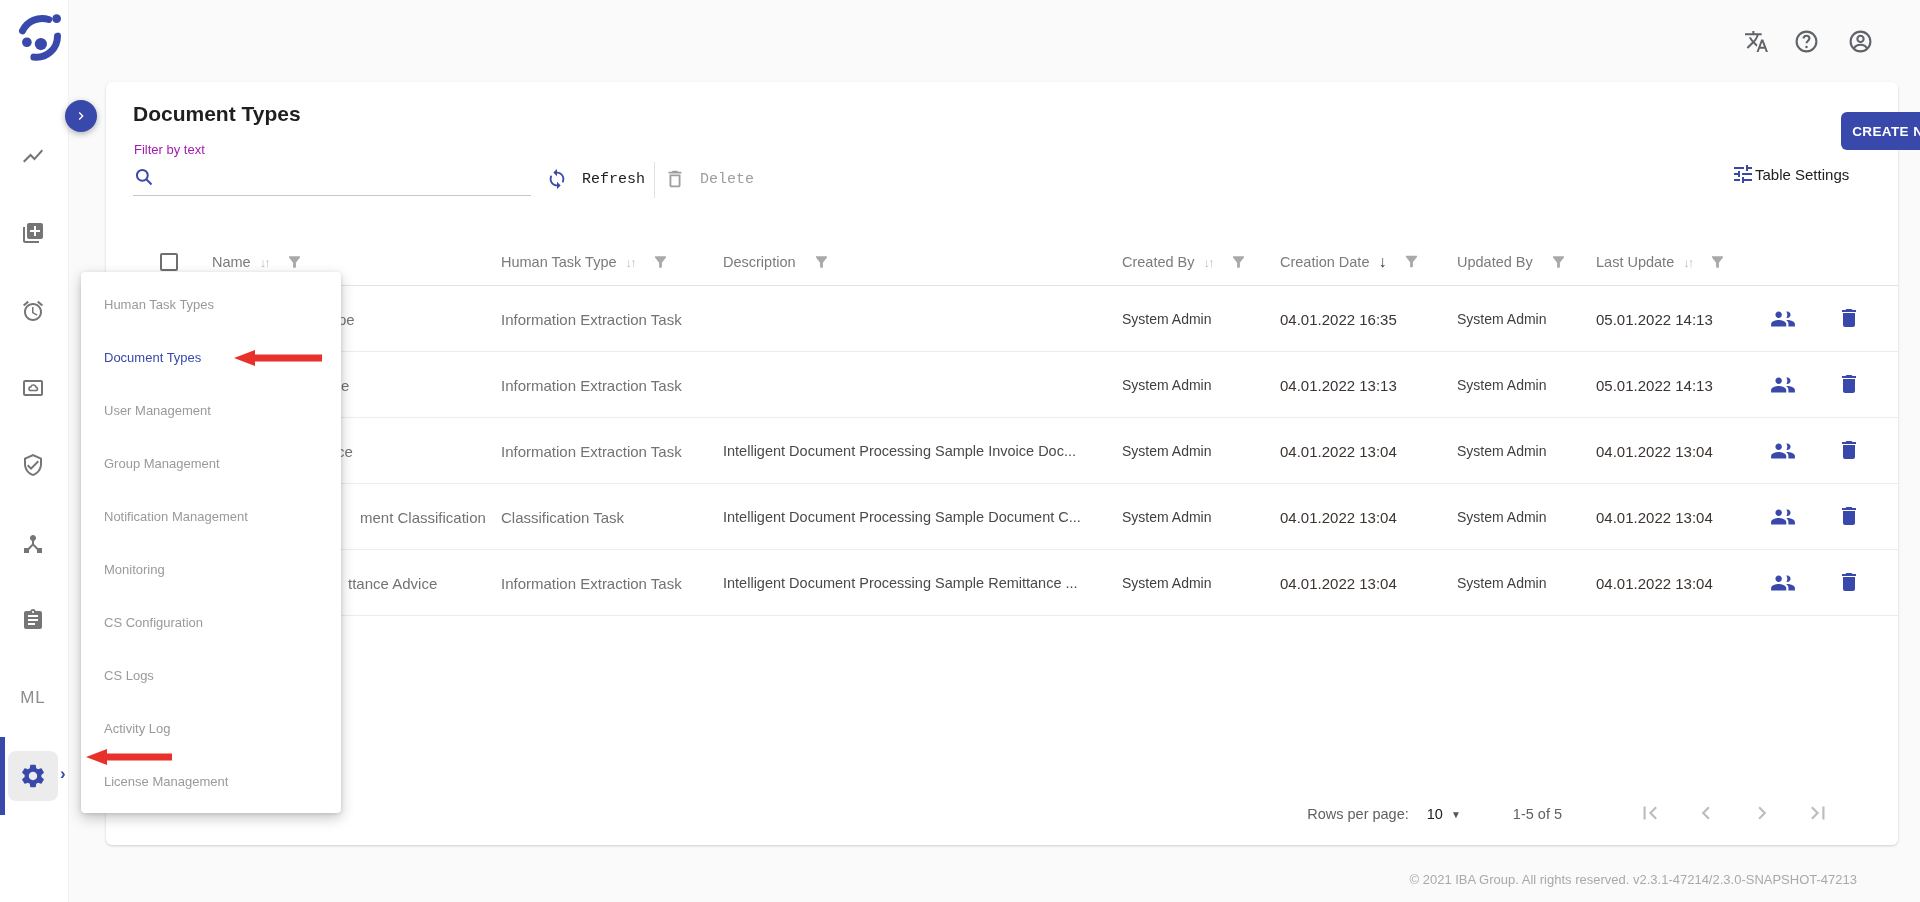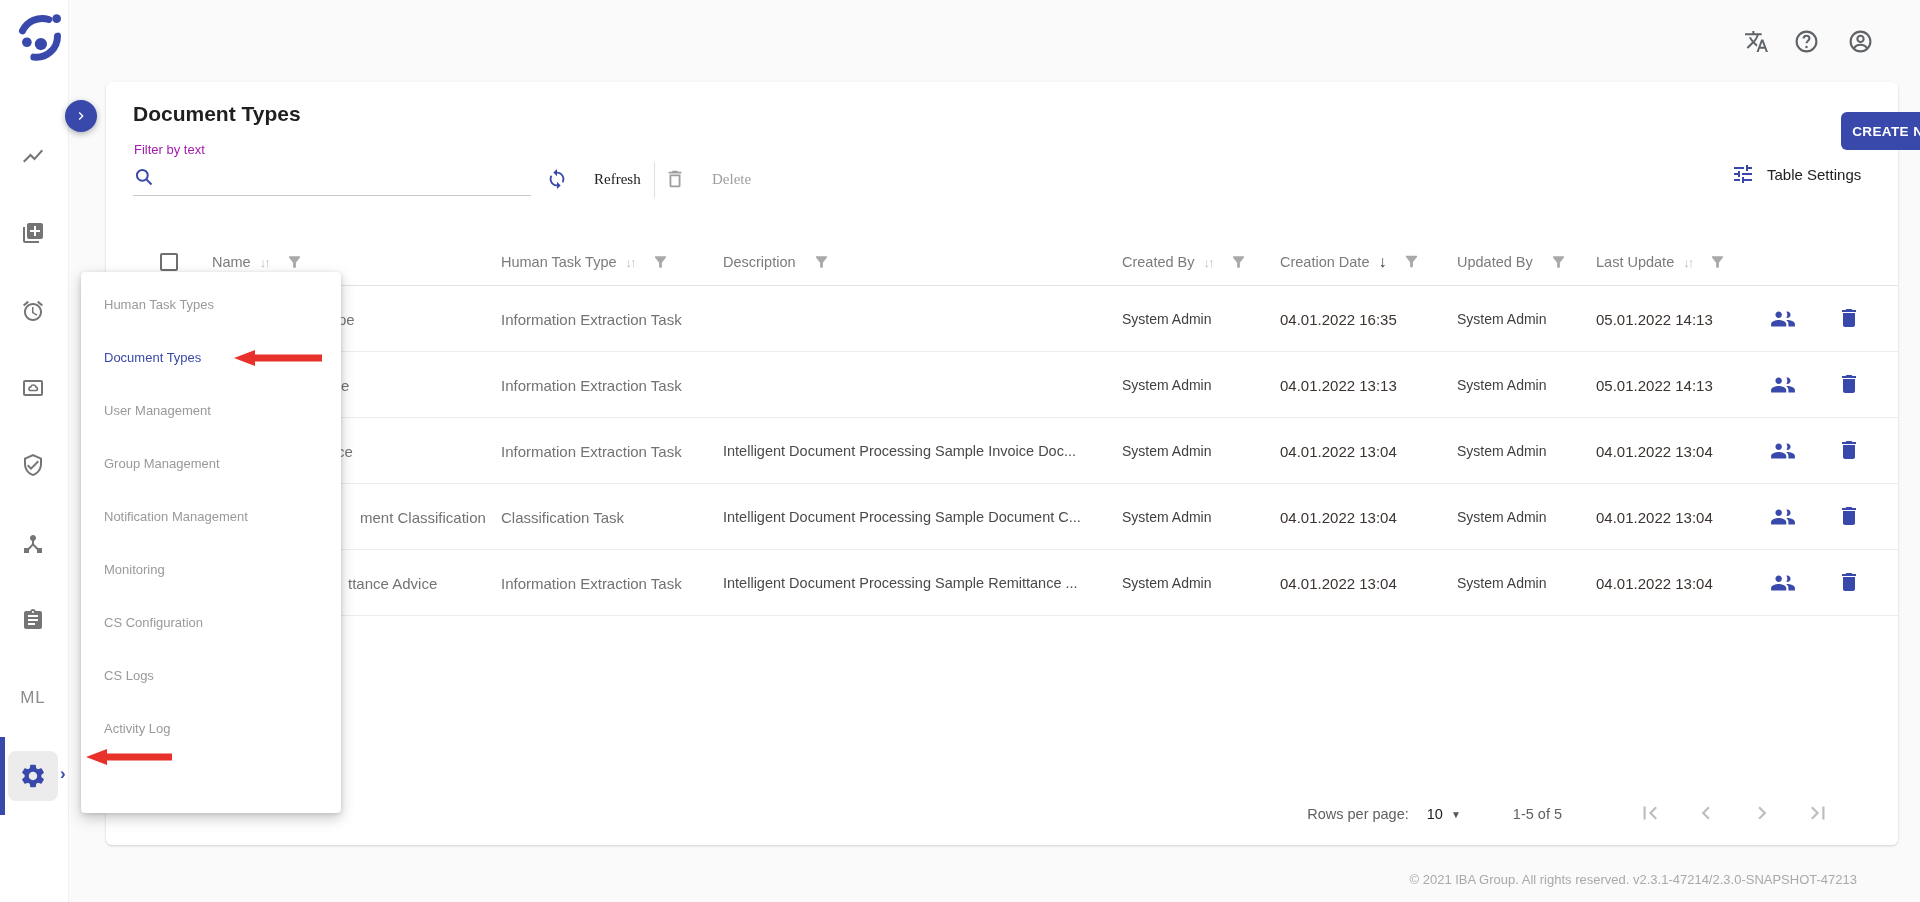--- a/index.html
+++ b/index.html
@@ -29,26 +29,26 @@
   .card { position:absolute; left:106px; top:82px; width:1792px; height:763px; background:#fff;
           border-radius:6px; box-shadow:0 1px 3px rgba(0,0,0,.1), 0 1px 2px rgba(0,0,0,.08); }
   .page-title { position:absolute; left:27px; top:20px; font-size:21px; color:#1f1f1f; }
   .create-btn { position:absolute; left:1735px; top:30px; width:116px; height:38px; background:#3949ab; color:#fff;
                 border:none; border-radius:6px; font-size:13.5px; font-weight:bold; letter-spacing:.4px;
                 font-family:"Liberation Sans",sans-serif; cursor:pointer; }
   .filter-label { position:absolute; left:28px; top:60px; font-size:13px; color:#a21caf; }
   .search-ic { position:absolute; left:28px; top:85px; width:20px; height:20px; color:#3949ab; }
   .filter-input { position:absolute; left:27px; top:82px; width:398px; height:32px; border:none; outline:none;
                   border-bottom:1px solid #c8c8c8; font-size:15px; padding-left:28px; background:transparent; }
-  .tool-btn { position:absolute; top:78px; height:38px; display:flex; align-items:center; gap:26px; background:none; border:none; cursor:pointer; font-family:Liberation Serif, serif; }
+  .tool-btn { position:absolute; top:78px; height:38px; display:flex; align-items:center; gap:14px; background:none; border:none; cursor:pointer; font-family:Liberation Mono, monospace; }
   .refresh-btn { left:440px; color:#212121; }
   .delete-btn { left:558px; color:#9e9e9e; }
   .tool-btn .lbl { font-size:15px; }
   .tool-divider { position:absolute; left:548px; top:80px; width:1px; height:36px; background:#e0e0e0; }
-  .tsettings { position:absolute; left:1625px; top:80px; display:flex; align-items:center; gap:12px; background:none; border:none; cursor:pointer; color:#212121; font-family:"Liberation Sans",sans-serif; }
+  .tsettings { position:absolute; left:1625px; top:80px; display:flex; align-items:center; background:none; border:none; cursor:pointer; color:#212121; font-family:"Liberation Sans",sans-serif; }
   .tsettings .lbl { font-size:15px; }
 
   
   .thead { position:absolute; left:0; top:156px; width:1792px; height:48px; border-bottom:1px solid #e3e3e3; }
   .hcell { position:absolute; top:50%; transform:translateY(-50%); display:inline-flex; align-items:center; gap:9px;
            font-size:14.5px; color:#7b7b7b; white-space:nowrap; }
   .sort-both { font-size:13px; color:#bdbdbd; letter-spacing:-2px; }
   .sort-desc { font-size:16px; color:#424242; font-weight:bold; }
   .funnel { width:17px; height:17px; color:#a9a9a9; margin-left:8px; cursor:pointer; }
   .hcheck { position:absolute; left:54px; top:15px; width:18px; height:18px; border:2px solid #6f6f6f; border-radius:2px; background:#fff; cursor:pointer; }
@@ -378,20 +378,21 @@
   <div class="menu-item">Notification Management</div>
 
   <div class="menu-item">Monitoring</div>
 
   <div class="menu-item">CS Configuration</div>
 
   <div class="menu-item">CS Logs</div>
 
   <div class="menu-item">Activity Log</div>
 
+  <div class="menu-item">License Management</div>
 </div>
   </nav>
 
   <svg class="arrow" style="left:234px; top:348px;" width="90" height="20">
     <polygon points="0,10 21,2 21,18" fill="#e8312a"></polygon>
     <rect x="19" y="6.5" width="69" height="7" fill="#e8312a"></rect>
   </svg>
   <svg class="arrow" style="left:86px; top:747px;" width="88" height="20">
     <polygon points="0,10 21,2 21,18" fill="#e8312a"></polygon>
     <rect x="19" y="6.5" width="67" height="7" fill="#e8312a"></rect>

